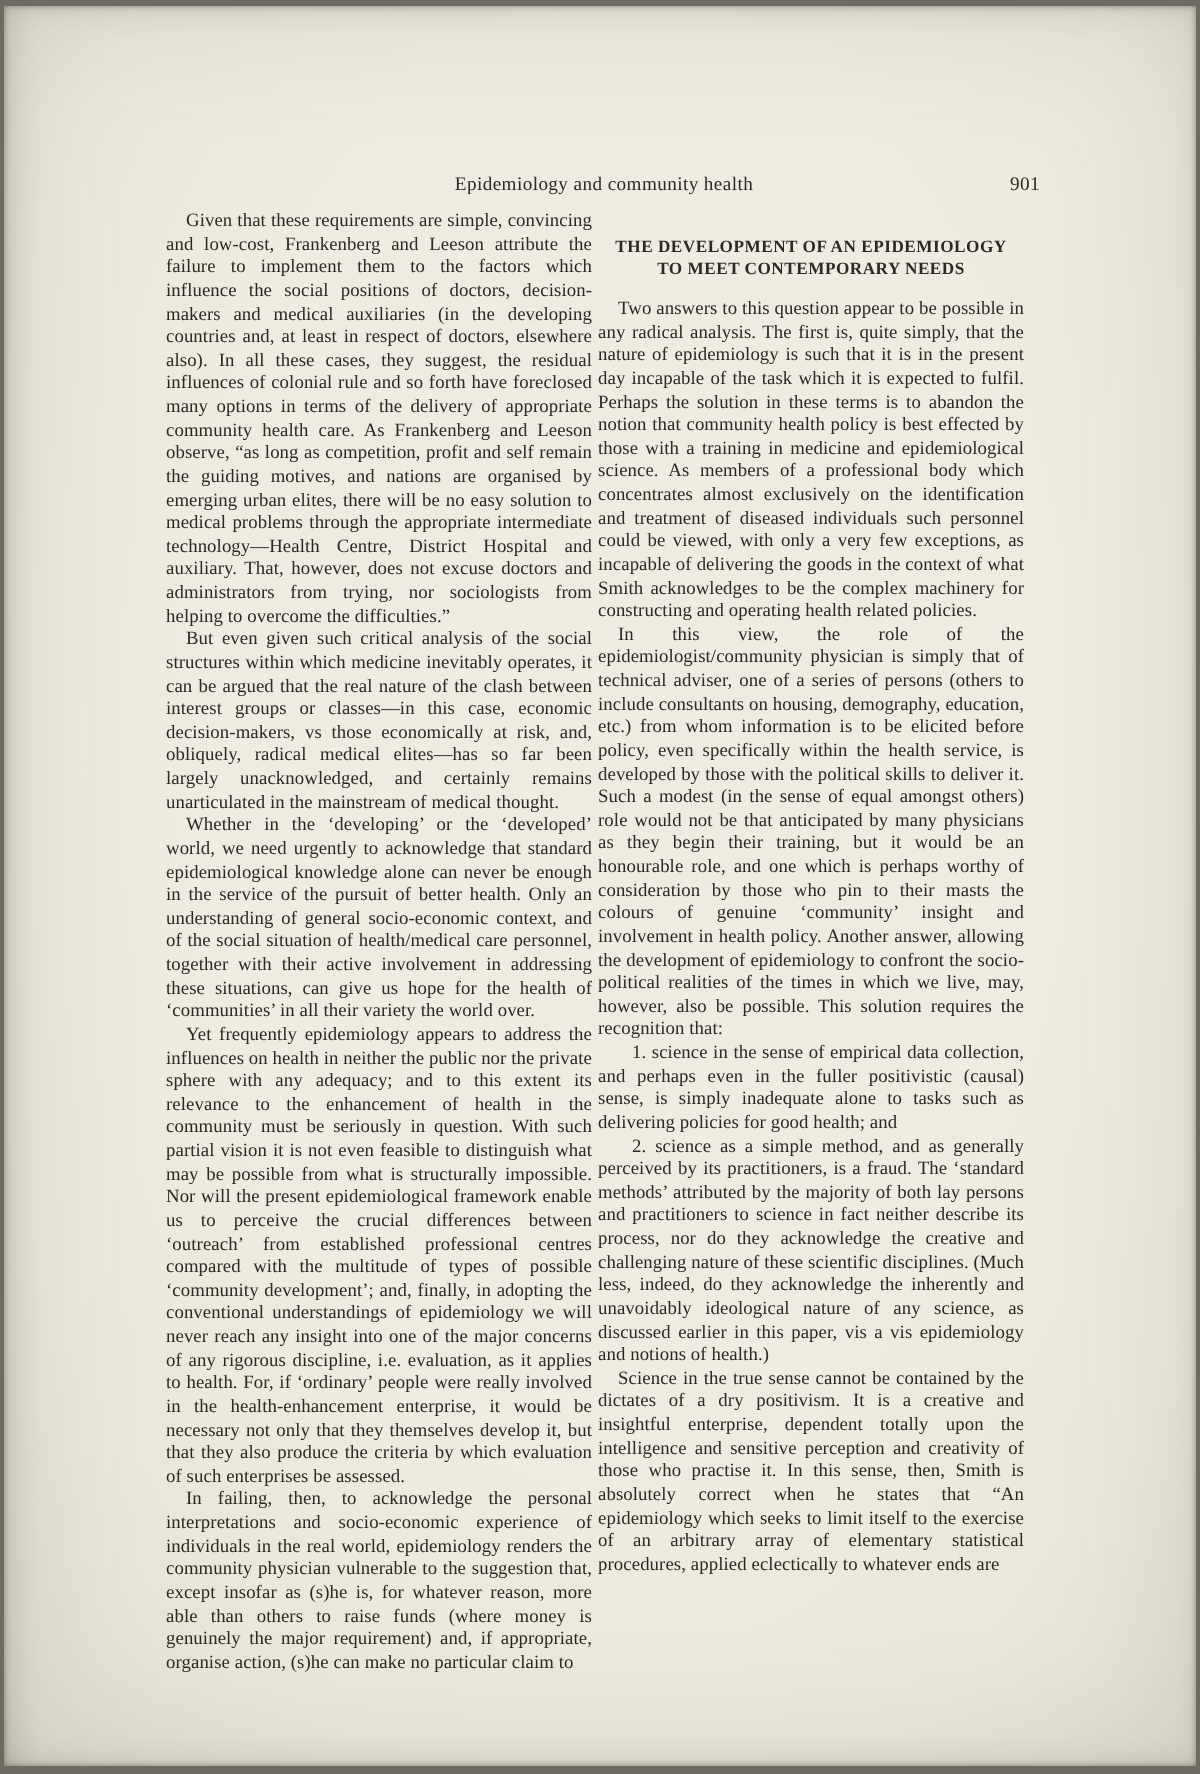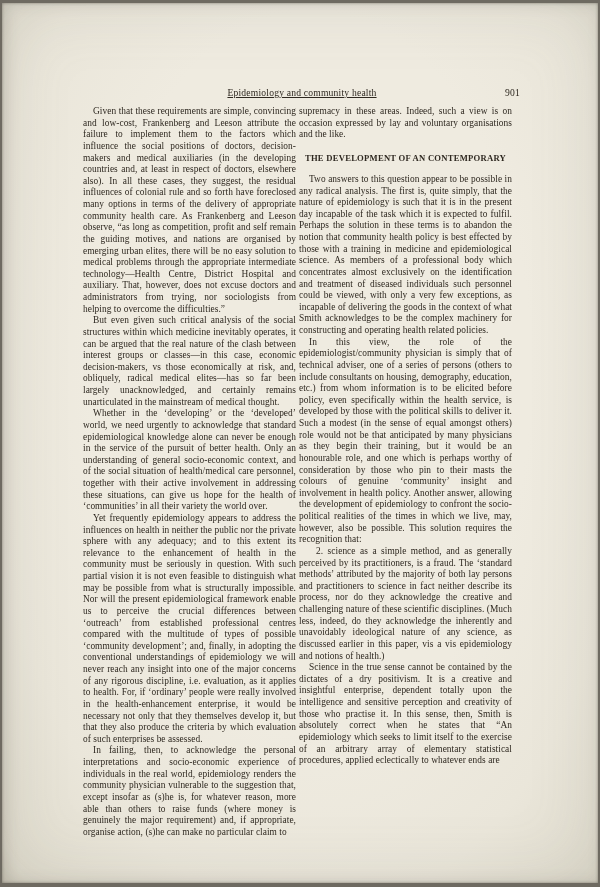--- a/index.html
+++ b/index.html
@@ -25,21 +25,20 @@
     width: 438px;
     color: #2e2820;
   }
   .pagehead {
     position: relative;
     text-align: center;
     font-size: 9.6px;
     line-height: 12px;
     margin-bottom: 7px;
     letter-spacing: 0.2px;
-    text-decoration: underline;
   }
   .pagenum { position: absolute; right: 1px; top: 0; }
   .cols { display: flex; gap: 3px; }
   .col {
     width: 213px;
     font-size: 9.4px;
     line-height: 11.62px;
     text-align: justify;
     letter-spacing: 0.05px;
   }
@@ -77,30 +76,31 @@
 
       <div class="col">
         <p>Given that these requirements are simple, convincing and low-cost, Frankenberg and Leeson attribute the failure to implement them to the factors which influence the social positions of doctors, decision-makers and medical auxiliaries (in the developing countries and, at least in respect of doctors, elsewhere also). In all these cases, they suggest, the residual influences of colonial rule and so forth have foreclosed many options in terms of the delivery of appropriate community health care. As Frankenberg and Leeson observe, “as long as competition, profit and self remain the guiding motives, and nations are organised by emerging urban elites, there will be no easy solution to medical problems through the appropriate intermediate technology—Health Centre, District Hospital and auxiliary. That, however, does not excuse doctors and administrators from trying, nor sociologists from helping to overcome the difficulties.”</p>
         <p>But even given such critical analysis of the social structures within which medicine inevitably operates, it can be argued that the real nature of the clash between interest groups or classes—in this case, economic decision-makers, vs those economically at risk, and, obliquely, radical medical elites—has so far been largely unacknowledged, and certainly remains unarticulated in the mainstream of medical thought.</p>
         <p>Whether in the ‘developing’ or the ‘developed’ world, we need urgently to acknowledge that standard epidemiological knowledge alone can never be enough in the service of the pursuit of better health. Only an understanding of general socio-economic context, and of the social situation of health/medical care personnel, together with their active involvement in addressing these situations, can give us hope for the health of ‘communities’ in all their variety the world over.</p>
         <p>Yet frequently epidemiology appears to address the influences on health in neither the public nor the private sphere with any adequacy; and to this extent its relevance to the enhancement of health in the community must be seriously in question. With such partial vision it is not even feasible to distinguish what may be possible from what is structurally impossible. Nor will the present epidemiological framework enable us to perceive the crucial differences between ‘outreach’ from established professional centres compared with the multitude of types of possible ‘community development’; and, finally, in adopting the conventional understandings of epidemiology we will never reach any insight into one of the major concerns of any rigorous discipline, i.e. evaluation, as it applies to health. For, if ‘ordinary’ people were really involved in the health-enhancement enterprise, it would be necessary not only that they themselves develop it, but that they also produce the criteria by which evaluation of such enterprises be assessed.</p>
         <p>In failing, then, to acknowledge the personal interpretations and socio-economic experience of individuals in the real world, epidemiology renders the community physician vulnerable to the suggestion that, except insofar as (s)he is, for whatever reason, more able than others to raise funds (where money is genuinely the major requirement) and, if appropriate, organise action, (s)he can make no particular claim to</p>
       </div>
 
       <div class="col">
-        <p class="noindent">supremacy in these areas. Indeed, such a view is on occasion expressed by lay and voluntary organisations and the like.</p>
 
         <div class="sect-heading">
-          <div>THE DEVELOPMENT OF AN CONTEMPORARY</div>
+          <div>THE DEVELOPMENT OF AN EPIDEMIOLOGY</div>
+          <div>TO MEET CONTEMPORARY NEEDS</div>
         </div>
 
 
         <p>Two answers to this question appear to be possible in any radical analysis. The first is, quite simply, that the nature of epidemiology is such that it is in the present day incapable of the task which it is expected to fulfil. Perhaps the solution in these terms is to abandon the notion that community health policy is best effected by those with a training in medicine and epidemiological science. As members of a professional body which concentrates almost exclusively on the identification and treatment of diseased individuals such personnel could be viewed, with only a very few exceptions, as incapable of delivering the goods in the context of what Smith acknowledges to be the complex machinery for constructing and operating health related policies.</p>
         <p>In this view, the role of the epidemiologist/community physician is simply that of technical adviser, one of a series of persons (others to include consultants on housing, demography, education, etc.) from whom information is to be elicited before policy, even specifically within the health service, is developed by those with the political skills to deliver it. Such a modest (in the sense of equal amongst others) role would not be that anticipated by many physicians as they begin their training, but it would be an honourable role, and one which is perhaps worthy of consideration by those who pin to their masts the colours of genuine ‘community’ insight and involvement in health policy. Another answer, allowing the development of epidemiology to confront the socio-political realities of the times in which we live, may, however, also be possible. This solution requires the recognition that:</p>
 
+        <p class="listitem">1. science in the sense of empirical data collection, and perhaps even in the fuller positivistic (causal) sense, is simply inadequate alone to tasks such as delivering policies for good health; and</p>
         <p class="listitem">2. science as a simple method, and as generally perceived by its practitioners, is a fraud. The ‘standard methods’ attributed by the majority of both lay persons and practitioners to science in fact neither describe its process, nor do they acknowledge the creative and challenging nature of these scientific disciplines. (Much less, indeed, do they acknowledge the inherently and unavoidably ideological nature of any science, as discussed earlier in this paper, vis a vis epidemiology and notions of health.)</p>
 
         <p>Science in the true sense cannot be contained by the dictates of a dry positivism. It is a creative and insightful enterprise, dependent totally upon the intelligence and sensitive perception and creativity of those who practise it. In this sense, then, Smith is absolutely correct when he states that “An epidemiology which seeks to limit itself to the exercise of an arbitrary array of elementary statistical procedures, applied eclectically to whatever ends are</p>
       </div>
 
     </div>
   </div>
 </div>
 
 </body></html>

